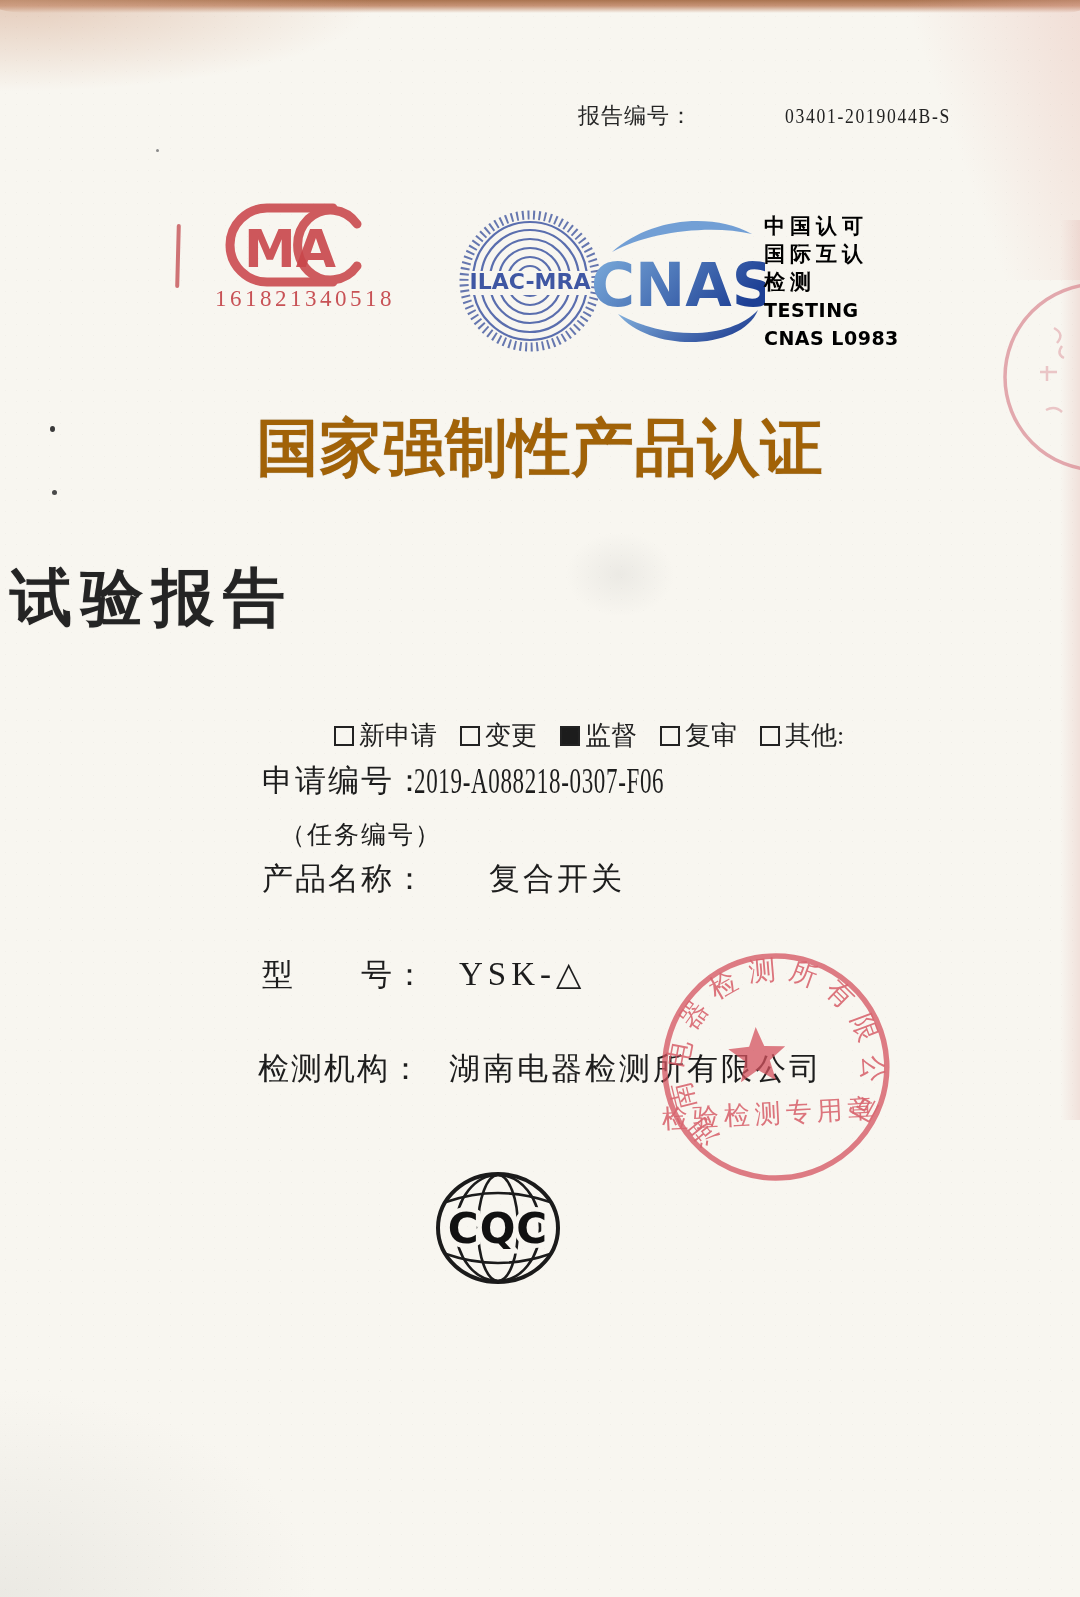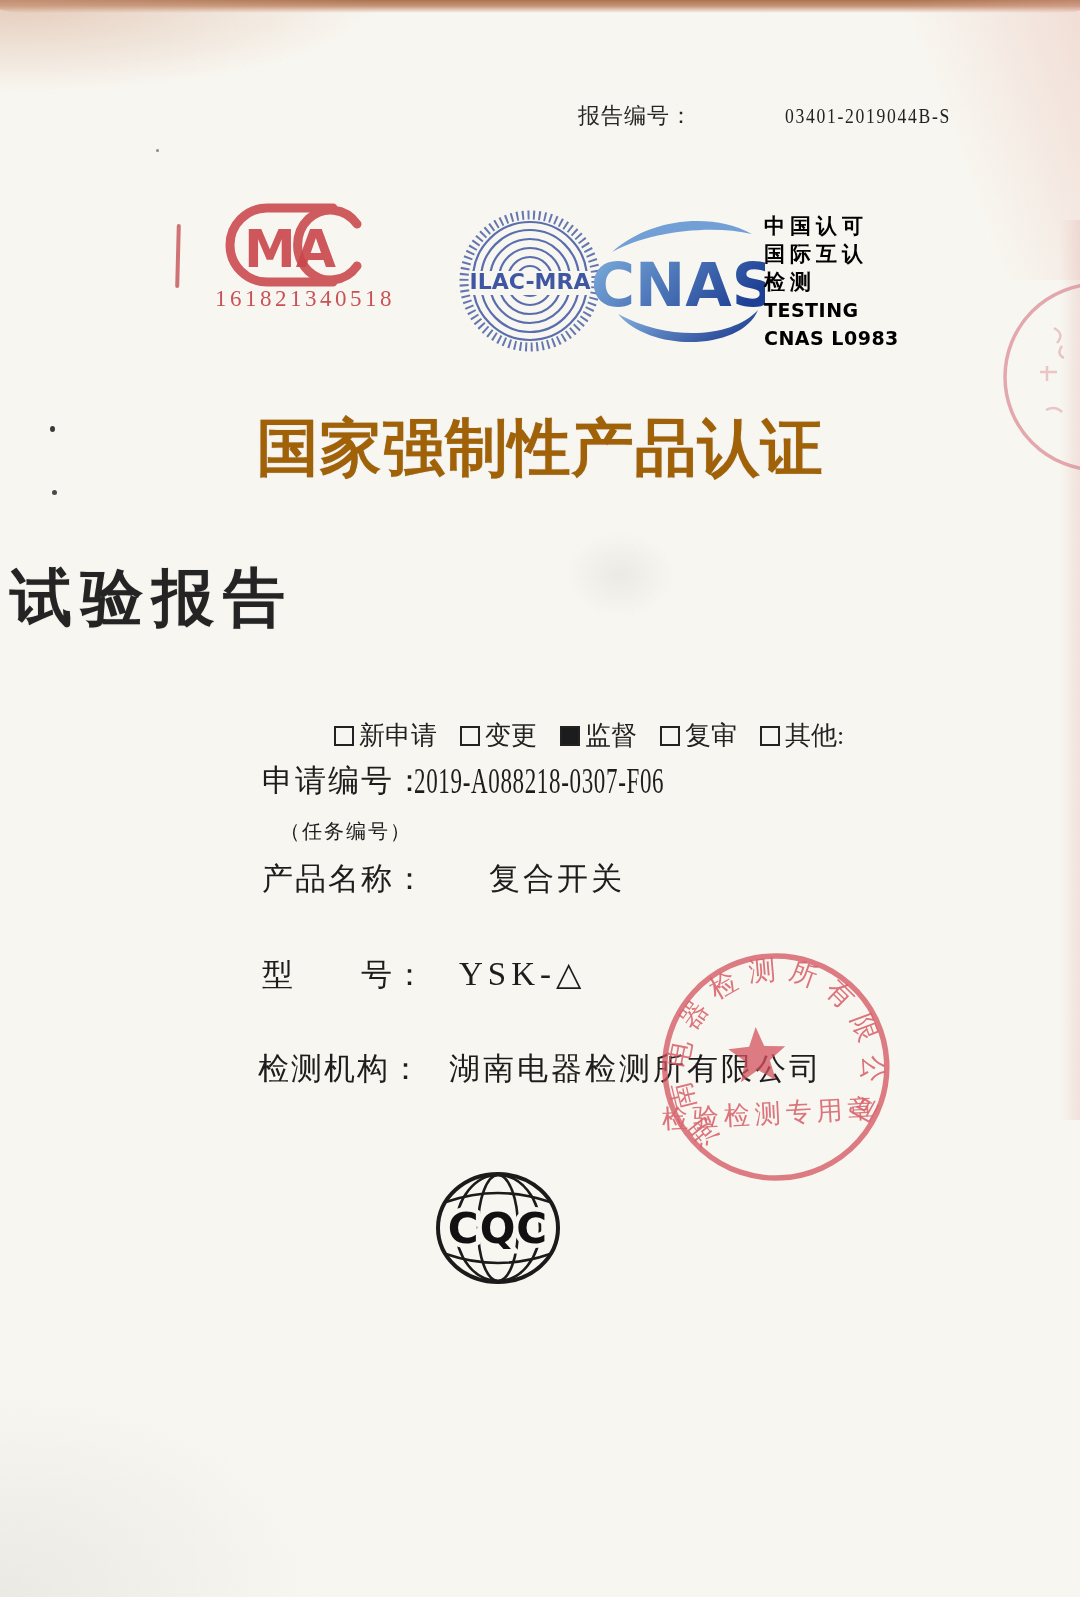--- a/index.html
+++ b/index.html
@@ -54,21 +54,21 @@
     font-size:62px;font-weight:600;letter-spacing:9px;color:#242424;text-shadow:0 0 1px rgba(40,40,40,.3);}
   
   .cb-row{position:absolute;left:334px;top:686px;display:flex;gap:23px;align-items:center;margin-top:32px;}
   .cb-item{display:flex;align-items:center;gap:3px;font-size:26px;color:#222;white-space:nowrap;}
   .cb-box{display:inline-block;width:20px;height:20px;border:2.5px solid #222;box-sizing:border-box;background:transparent;margin-right:2px;}
   .cb-box.filled{background:#1c1c1c;}
   
   .field{position:absolute;white-space:nowrap;color:#1d1d1d;}
   .f-label{font-size:31px;letter-spacing:2px;}
   .f-value-cjk{font-size:31px;letter-spacing:3px;}
-  .f-note{font-size:20px;letter-spacing:2px;}
+  .f-note{font-size:25px;letter-spacing:2px;}
   .condensed{display:inline-block;transform:scaleX(.64);transform-origin:0 50%;font-size:36px;letter-spacing:1px;}
   .model-value{font-size:33px;letter-spacing:5px;}
   .row-appno{left:262px;top:760px;} .row-appno .val{position:absolute;left:152px;top:0;}
   .row-tasknote{left:280px;top:818px;}
   .row-product{left:262px;top:858px;} .row-product .val{margin-left:58px;}
   .row-model{left:262px;top:954px;} .row-model .val{margin-left:28px;}
   .row-agency{left:258px;top:1048px;} .row-agency .val{margin-left:22px;}
   
   .main-seal{position:absolute;left:646px;top:950px;width:260px;height:242px;opacity:.88;transform:rotate(-3deg);}
   .edge-seal{position:absolute;left:1002px;top:282px;width:190px;height:200px;opacity:.85;}

